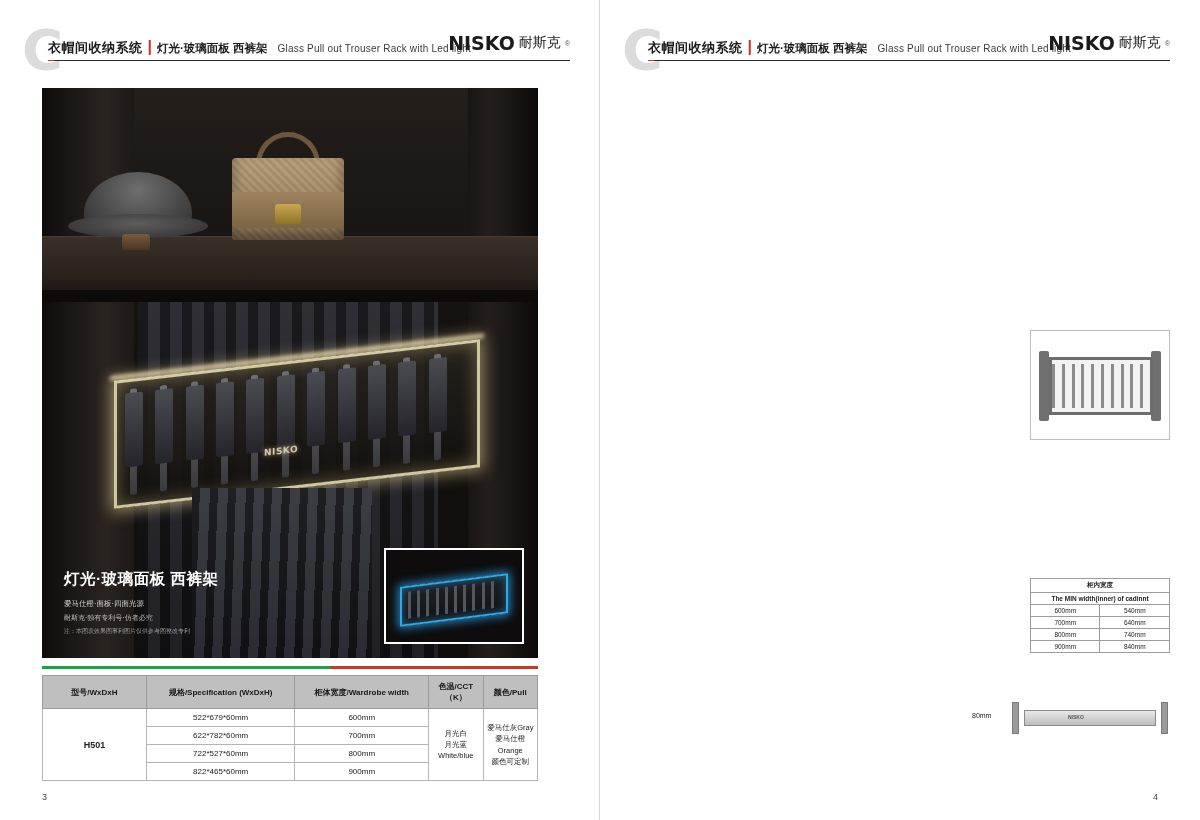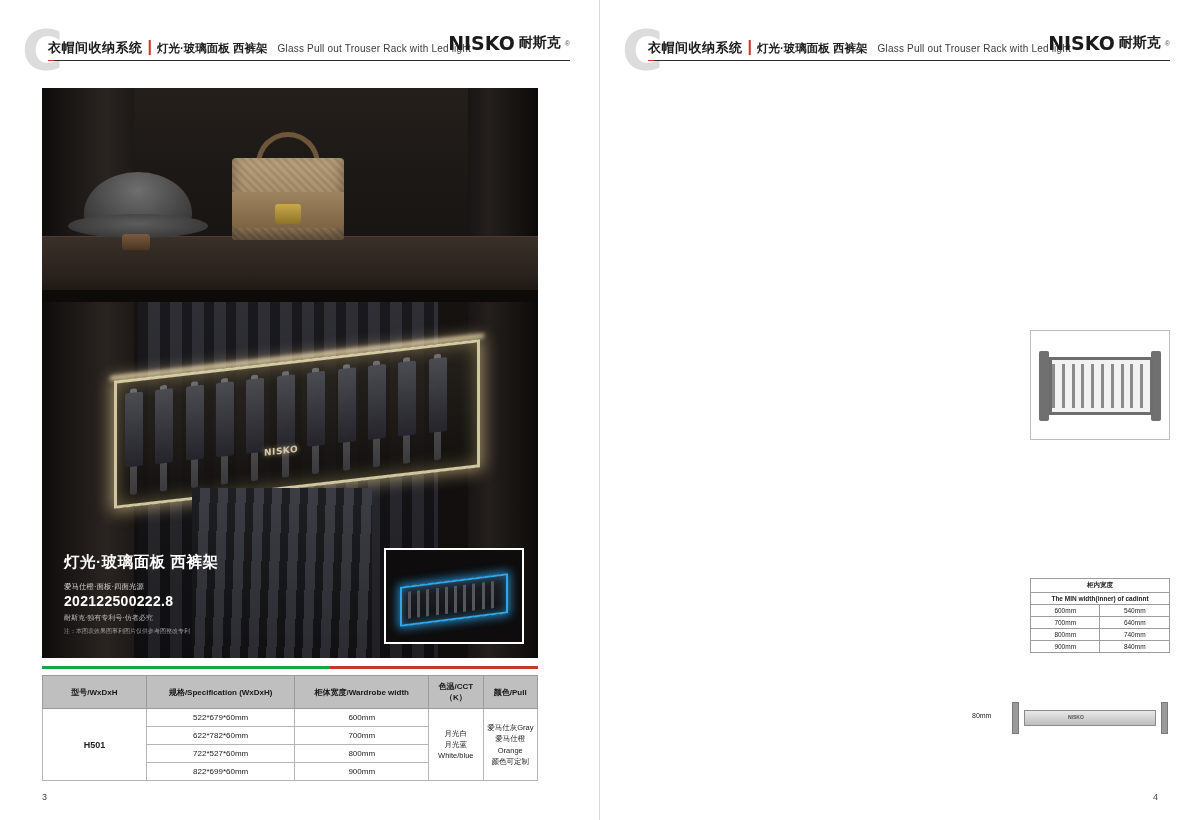--- a/index.html
+++ b/index.html
@@ -27,21 +27,21 @@
   .hdr-sep { display:inline-block; color:#c0392b; margin:0 5px; font-weight:bold;}
   .hdr-cn2 { font-size:11.5px; font-weight:bold; color:#1c1c1c; }
   .hdr-en { font-size:10px; color:#3b3b3b; margin-left:10px; letter-spacing:.2px;text-align:right; }
   .hdr-rule { position:absolute; left:18px; top:32px; width:522px; height:1px; background:#2b2b2b; }
   .hdr-rule-red { position:absolute; left:18px; top:32px; width:6px; height:1px; background:#c0392b; }
   .logo { position:absolute; right:0; top:4px; display:flex; align-items:center; gap:4px; }
   .logo-n {
     font-family:"DejaVu Sans", sans-serif; font-weight:bold; font-size:19px;
     color:#1b1b1b; letter-spacing:0px;
   }
-  .logo-cn { font-size:14px; font-weight:bold; color:#1b1b1b; letter-spacing:0px; }
+  .logo-cn { font-size:14px; font-weight:normal; color:#1b1b1b; letter-spacing:0px; }
   .logo-tm { font-size:7px; vertical-align:super; color:#555; }
 
   
   .hero {
     position:absolute; left:42px; top:88px; width:496px; height:570px;
     background:#151210; overflow:hidden;
   }
   .hero-bg {
     position:absolute; inset:0;
     background:
@@ -276,21 +276,20 @@
             <div class="rack-bar" style="left: 90.9091%;"></div>
             <div class="trouser" style="left: calc(90.9091% - 5px);"></div>
           </div>
         <div class="rack-logo">NISKO</div>
       </div>
       <div class="hang-cloth"></div>
 
       <div class="hero-cap">
         <h2>灯光·玻璃面板 西裤架</h2>
         <div class="lineline">爱马仕橙·面板·四面光源</div>
-        <div class="pat">202122500222.8</div>
         <div class="small">耐斯克·独有专利号·仿者必究</div>
         <div class="tiny">注：本图表效果图事利图片仅供参考图整改专利</div>
       </div>
 
       <div class="inset">
         <div class="inset-rack">
           <div class="inset-bars" id="insetbars">
               <div class="inset-bar" style="left: 0%;"></div>
               <div class="inset-bar" style="left: 10%;"></div>
               <div class="inset-bar" style="left: 20%;"></div>
@@ -335,21 +334,21 @@
           </tr>
           <tr>
             <td>622*782*60mm</td>
             <td>700mm</td>
           </tr>
           <tr>
             <td>722*527*60mm</td>
             <td>800mm</td>
           </tr>
           <tr>
-            <td>822*699*60mm</td>
+            <td>822*465*60mm</td>
             <td>900mm</td>
           </tr>
         </tbody>
       </table>
     </div>
 
     <div class="pageno l">3</div>
   </div>
 
   <div class="gutter"></div>

